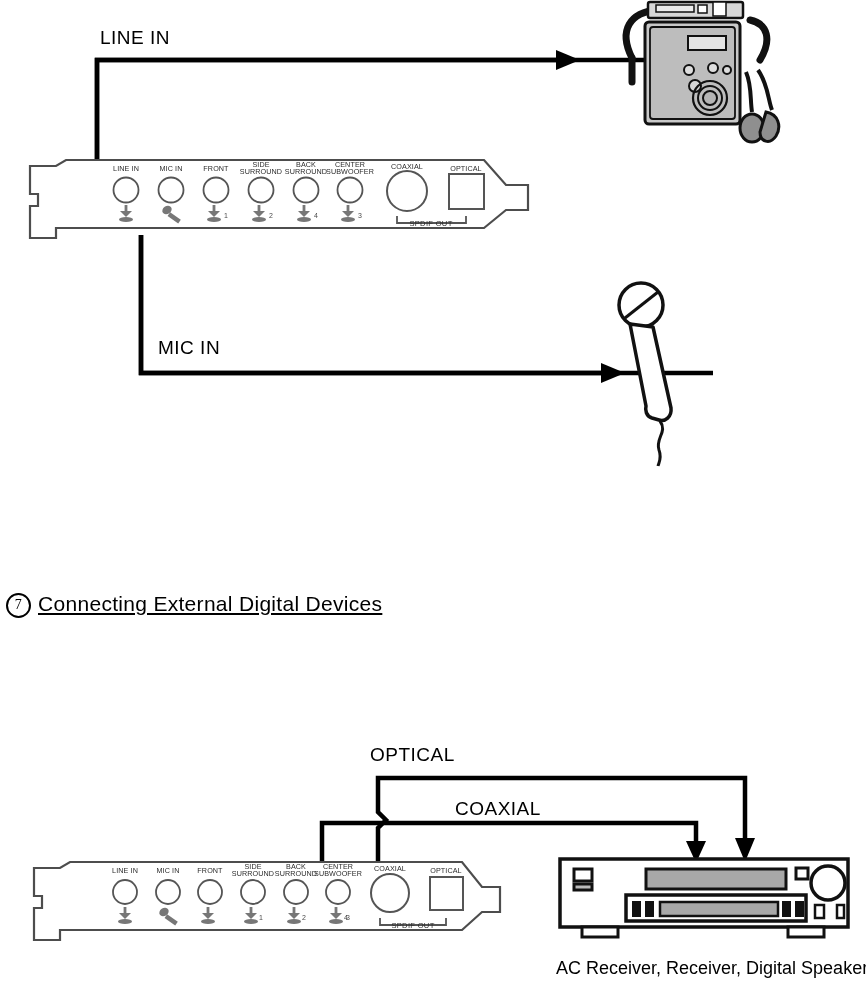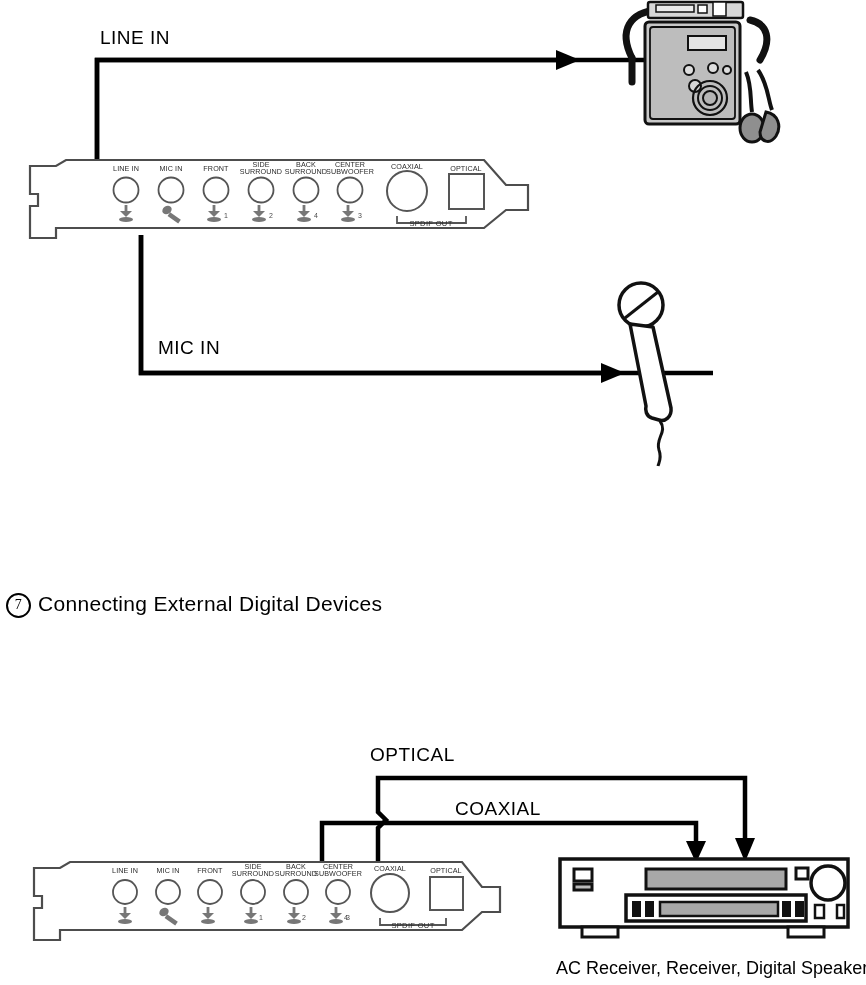--- a/index.html
+++ b/index.html
@@ -1,20 +1,20 @@
 <!DOCTYPE html>
 <html><head>
 <meta charset="utf-8">
 <style>
   html,body{margin:0;padding:0;background:#fff;}
   body{width:866px;height:985px;position:relative;overflow:hidden;
        font-family:"Liberation Sans",sans-serif;color:#000;}
   .abs{position:absolute;}
   .lbl{font-size:19px;letter-spacing:.5px;white-space:nowrap;}
-  .heading{font-size:21px;white-space:nowrap;letter-spacing:.3px;}
+  .heading{font-size:21px;white-space:nowrap;letter-spacing:.3px;text-decoration:underline;}
   .circnum{display:inline-block;width:21px;height:21px;border:2px solid #000;
            border-radius:50%;font-size:14px;line-height:19px;text-align:center;
            vertical-align:middle;margin-right:7px;font-family:"Liberation Serif",serif;}
   .caption{font-size:18px;white-space:nowrap;}
   svg{display:block;overflow:visible;}
   .port-txt{font-size:7.2px;font-family:"Liberation Sans",sans-serif;
             text-anchor:middle;fill:#2a2a2a;letter-spacing:.1px;}
   .spdif-txt{font-size:7.6px;font-family:"Liberation Sans",sans-serif;
              text-anchor:middle;fill:#2a2a2a;letter-spacing:.3px;}
   .jacknum{font-size:7px;fill:#4a4a4a;font-family:"Liberation Sans",sans-serif;}

